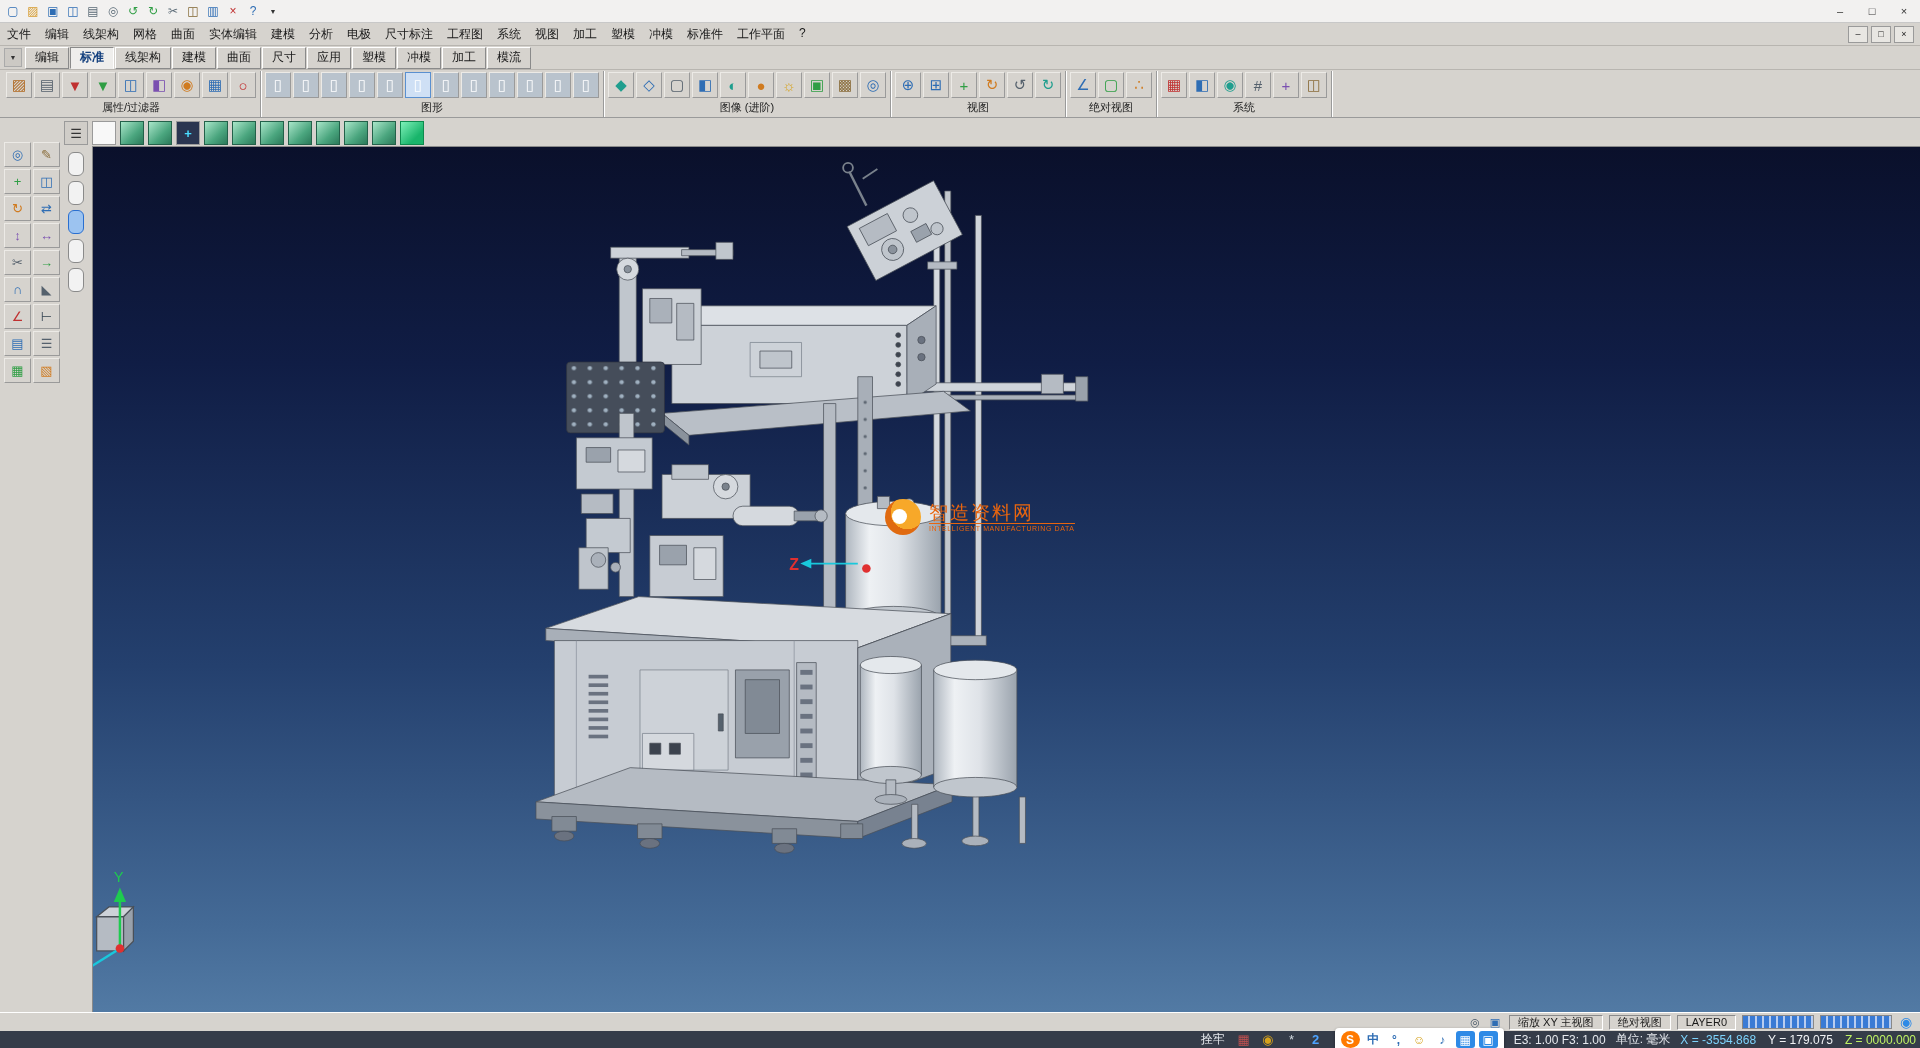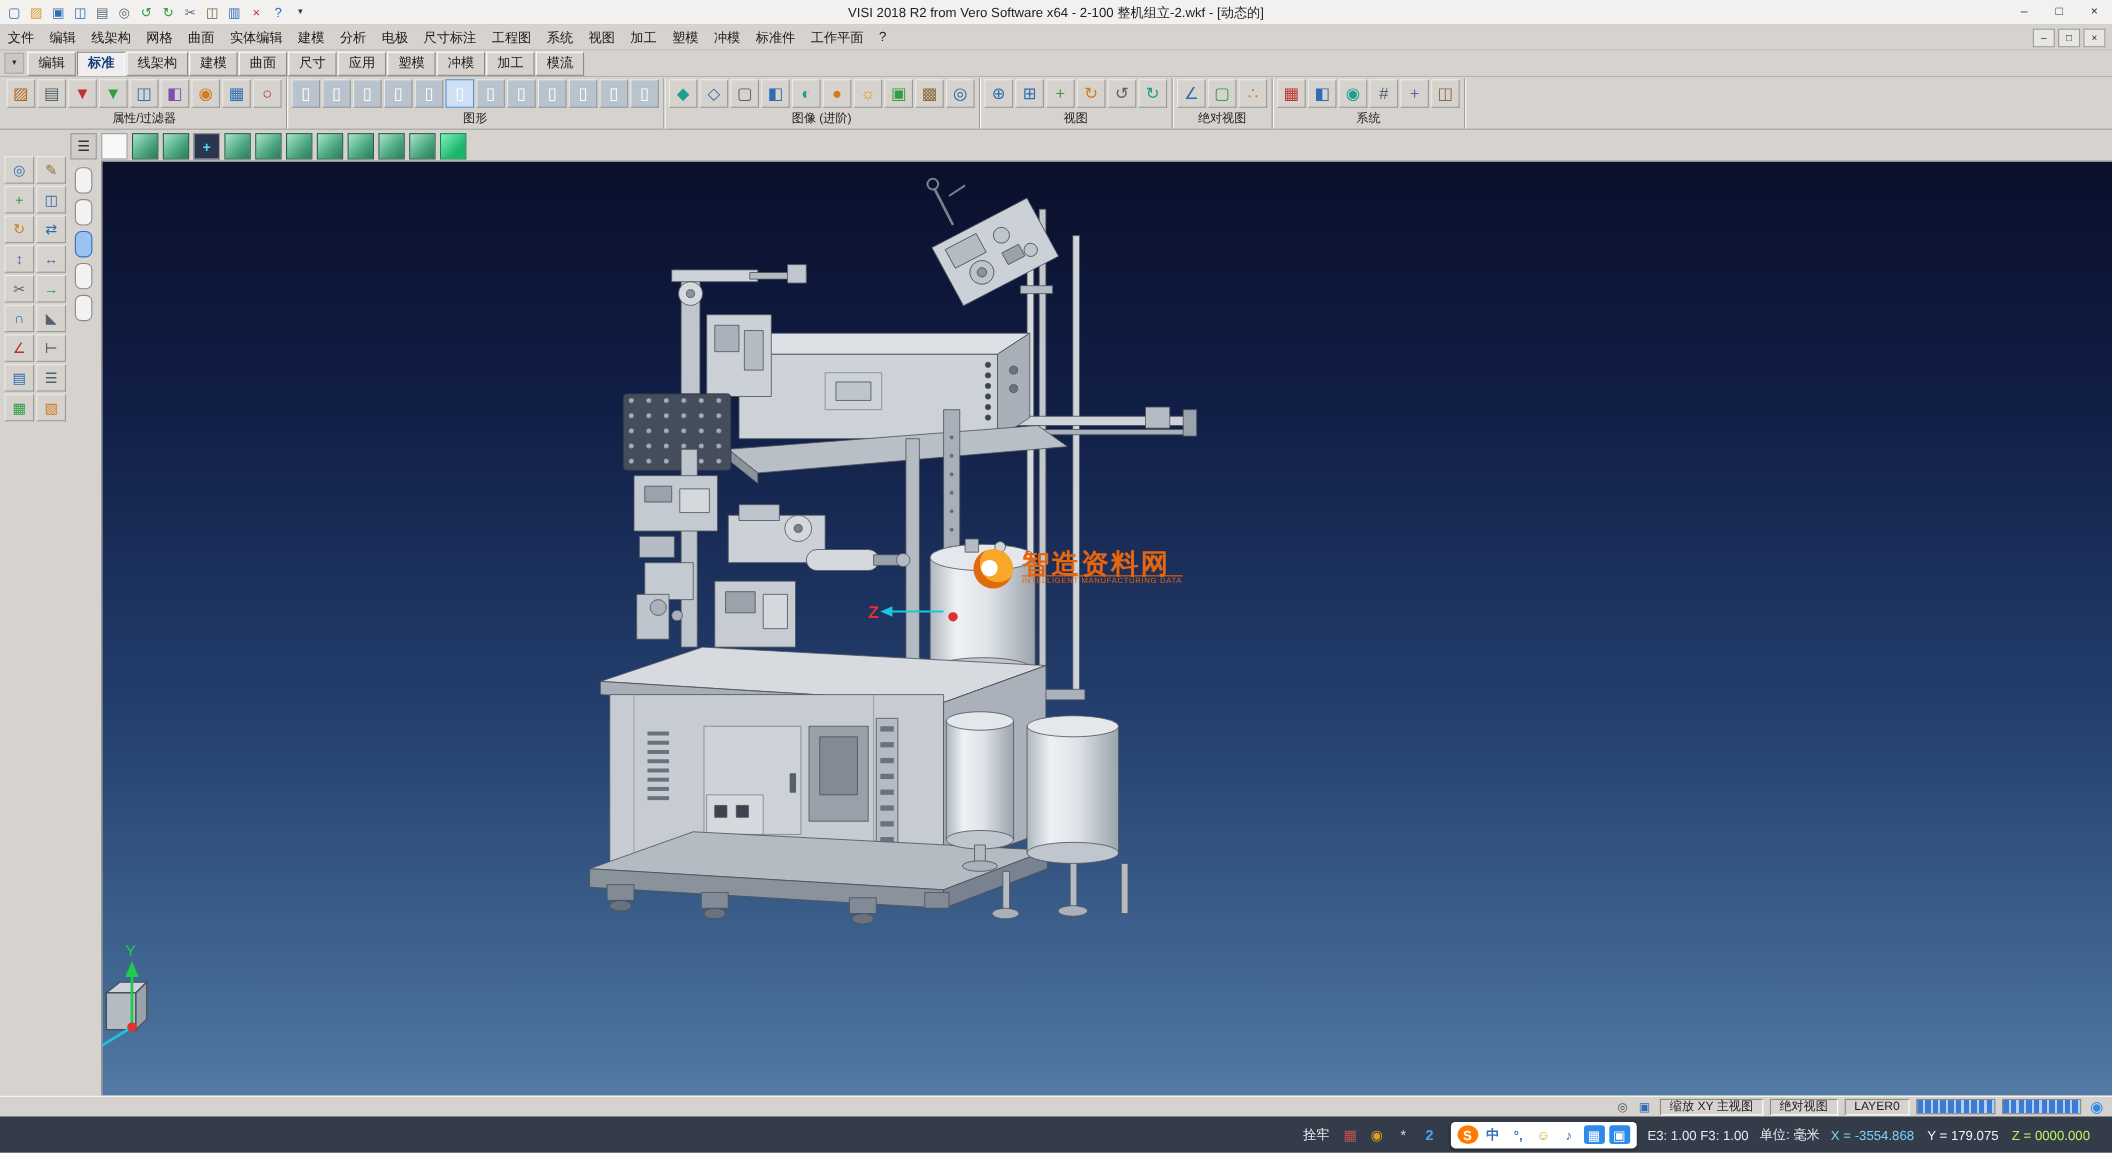--- a/index.html
+++ b/index.html
@@ -57,30 +57,30 @@
 
   .canvas{position:absolute;left:92px;top:28px;right:0;bottom:0;border-left:1px solid #8a8a8a;border-top:1px solid #8a8a8a;
           background:linear-gradient(180deg,#0a102b 0%,#101d45 25%,#24406e 60%,#446a96 90%,#527aa4 100%)}
   svg.scene{position:absolute;left:0;top:0;width:100%;height:100%}
 
   
   .watermark{position:absolute;left:792px;top:352px;display:flex;align-items:center;gap:8px;z-index:5}
   .wm-logo{width:36px;height:36px;border-radius:50%;position:relative;
            background:radial-gradient(circle at 62% 38%,#f7a829 0 52%,#e06a10 53% 100%)}
   .wm-logo::after{content:"";position:absolute;left:7px;top:10px;width:15px;height:15px;border-radius:50%;background:#fff}
-  .wm-title{color:#e8650f;font-size:25px;font-weight:bold;letter-spacing:2px;line-height:20px}
+  .wm-title{color:#e8650f;font-size:19px;font-weight:normal;letter-spacing:2px;line-height:20px}
   .wm-sub{color:#e8650f;font-size:7px;letter-spacing:0.6px;border-top:1px solid #e8650f;padding-top:1px}
 
   
   .status-upper{height:18px;background:#d6d3ce;border-top:1px solid #fff;display:flex;align-items:center;justify-content:flex-end;gap:6px;padding-right:6px;font-size:11px;flex:none}
   .uicon{width:16px;height:14px;display:flex;align-items:center;justify-content:center;font-size:11px}
   .scell{border:1px solid;border-color:#8a8a8a #fff #fff #8a8a8a;padding:0 8px;height:13px;line-height:13px;white-space:nowrap}
   .zoombar{width:70px;height:12px;border:1px solid #888;background:repeating-linear-gradient(90deg,#3a7bd5 0 5px,#b8cdf0 5px 7px)}
 
-  .status-bottom{height:33px;background:#353c49;display:flex;align-items:center;color:#e6e9ee;font-size:12px;padding:0 20px;gap:10px;flex:none}
+  .status-bottom{height:17px;background:#353c49;display:flex;align-items:center;color:#e6e9ee;font-size:12px;padding:0 4px;gap:10px;flex:none}
   .spacer{flex:1}
   .bicon{width:18px;height:18px;display:flex;align-items:center;justify-content:center;font-size:13px}
   .sogou{display:flex;align-items:center;gap:4px;background:#fff;border-radius:4px;padding:2px 6px;height:20px;box-shadow:0 1px 3px rgba(0,0,0,.4)}
   .sg{min-width:17px;height:17px;border-radius:3px;display:flex;align-items:center;justify-content:center;font-size:12px;font-weight:bold;color:#2e6db4;padding:0 1px}
   .coords{display:flex;gap:12px;white-space:nowrap}
   .cx{color:#7dd3fc}.cy{color:#f0f2f5}.cz{color:#bef264}
   .lock{white-space:nowrap}
 </style>
 </head>
 <body>
@@ -126,21 +126,20 @@
         <span class="qicon" style=";color:#c03030">
           <span>×</span>
         </span>
         <span class="qicon" style=";color:#2e6db4">
           <span>?</span>
         </span>
         <span class="qicon" style=";color:#333;font-size:7px">
           <span>▼</span>
         </span>
       </div>
-    <div class="title">VISI 2018 R2 from Vero Software x64 - 2-100 整机组立-2.wkf - [动态的]</div>
     <div class="winctl">
       <span class="wbtn">–</span>
       <span class="wbtn">□</span>
       <span class="wbtn">×</span>
     </div>
   </div>
 
   <div class="menubar">
     <div class="menus">
 

